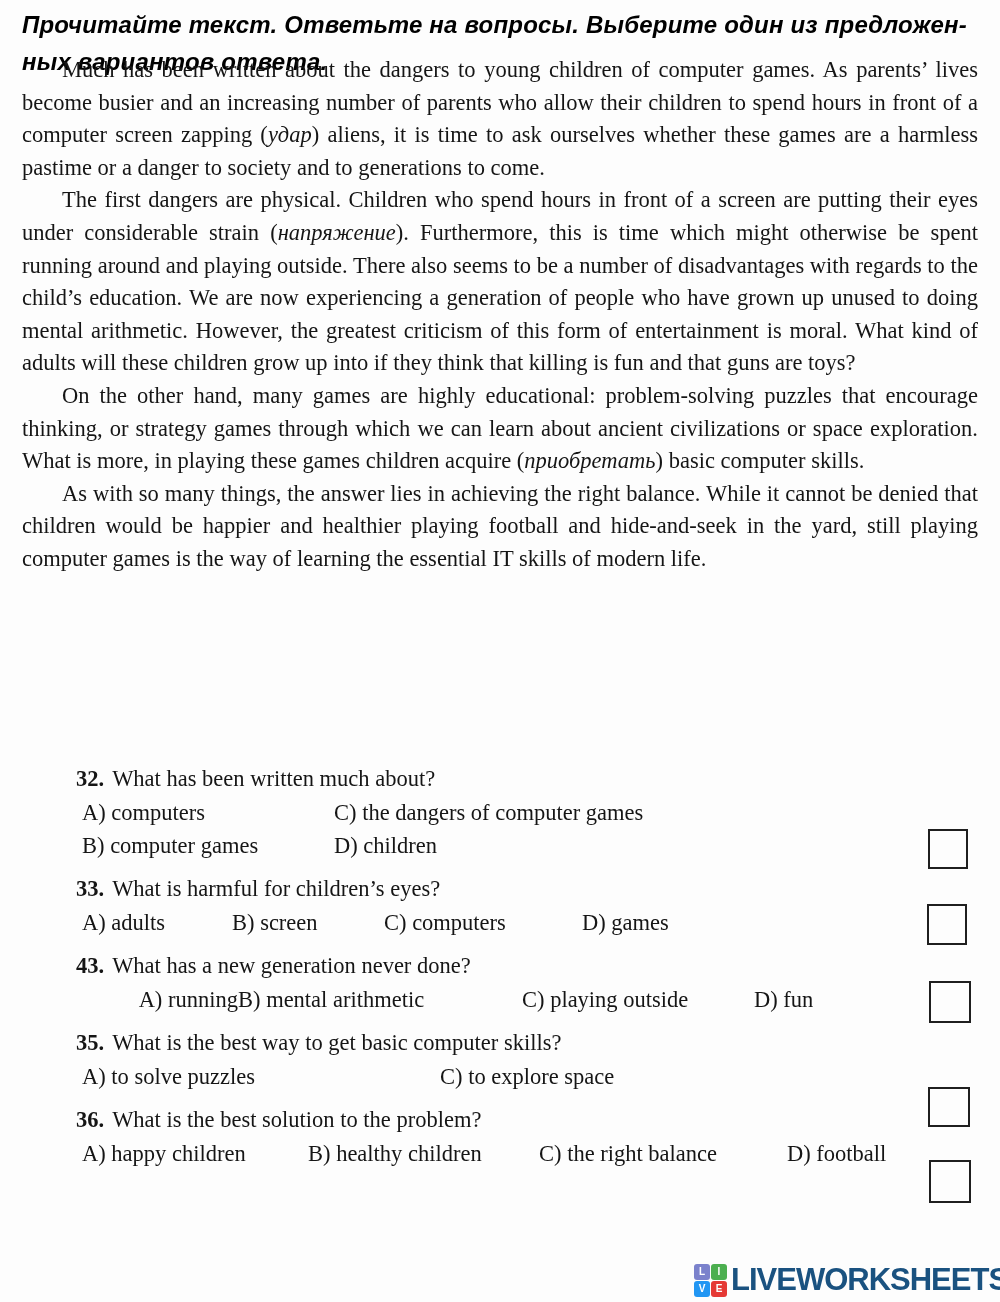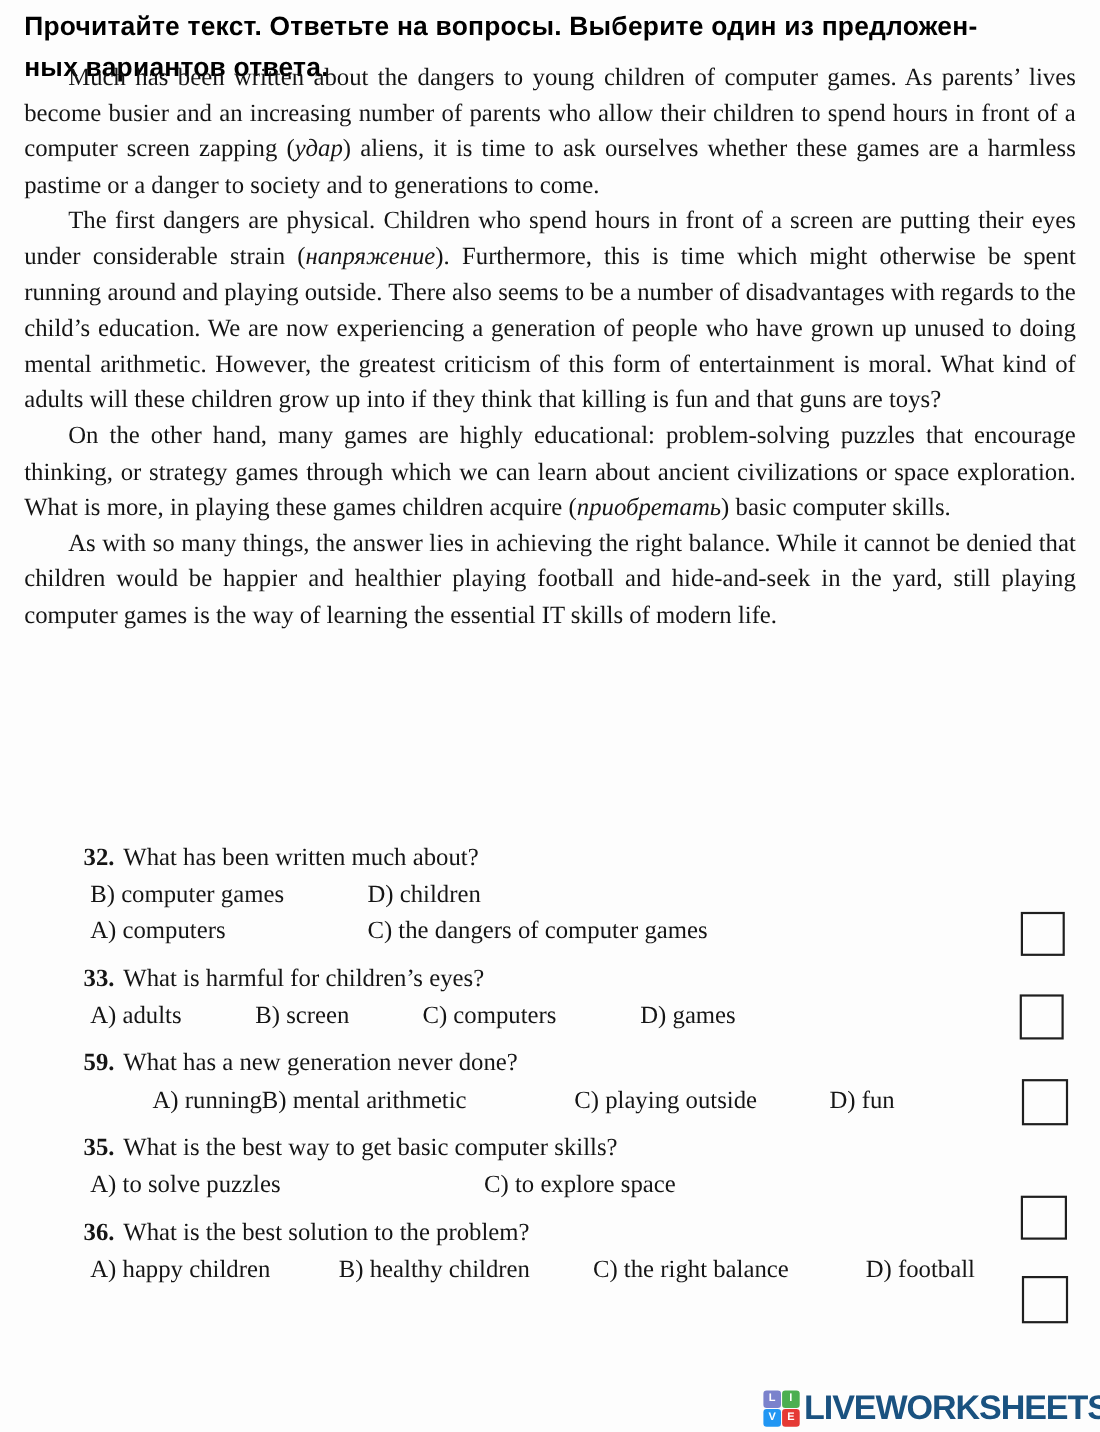--- a/index.html
+++ b/index.html
@@ -11,20 +11,21 @@
     color:#151515;
     font-family:"Liberation Serif", serif;
     overflow:hidden;
   }
   
   .title{
     position:absolute;left:22px;top:6px;width:958px;
     font-family:"Liberation Sans", sans-serif;
     font-weight:700;font-size:24px;line-height:37px;color:#000;
     letter-spacing:0.2px;
+    font-style:italic;
   }
   
   .passage{
     position:absolute;left:22px;top:54px;width:956px;
     font-size:22.5px;line-height:32.6px;
     text-align:justify;
   }
   .passage p{margin:0;text-indent:40px;}
   
   .questions{
@@ -92,44 +93,44 @@
     <p>As with so many things, the answer lies in achieving the right balance. While it cannot be denied that children would be happier and healthier playing football and hide-and-seek in the yard, still playing computer games is the way of learning the essential IT skills of modern life.</p>
   </div>
 
   <div class="questions">
 
     <div class="question q32">
       <div class="q-line">
         <span class="q-num">32.</span><span class="q-text">What has been written much about?</span>
       </div>
       <div class="opt-row">
+        <span class="opt c1">A) computers</span>
+        <span class="opt">C) the dangers of computer games</span>
+      </div>
+      <div class="opt-row">
         <span class="opt c1">B) computer games</span>
         <span class="opt">D) children</span>
-      </div>
-      <div class="opt-row">
-        <span class="opt c1">A) computers</span>
-        <span class="opt">C) the dangers of computer games</span>
       </div>
     </div>
 
     <div class="question q33">
       <div class="q-line">
         <span class="q-num">33.</span><span class="q-text">What is harmful for children’s eyes?</span>
       </div>
       <div class="opt-row">
         <span class="opt w1">A) adults</span>
         <span class="opt w2">B) screen</span>
         <span class="opt w3">C) computers</span>
         <span class="opt">D) games</span>
       </div>
     </div>
 
     <div class="question q34">
       <div class="q-line">
-        <span class="q-num">59.</span><span class="q-text">What has a new generation never done?</span>
+        <span class="q-num">43.</span><span class="q-text">What has a new generation never done?</span>
       </div>
       <div class="opt-row">
         <span class="opt w1">A) running</span>
         <span class="opt w2">B) mental arithmetic</span>
         <span class="opt w3">C) playing outside</span>
         <span class="opt">D) fun</span>
       </div>
     </div>
 
     <div class="question q35">

